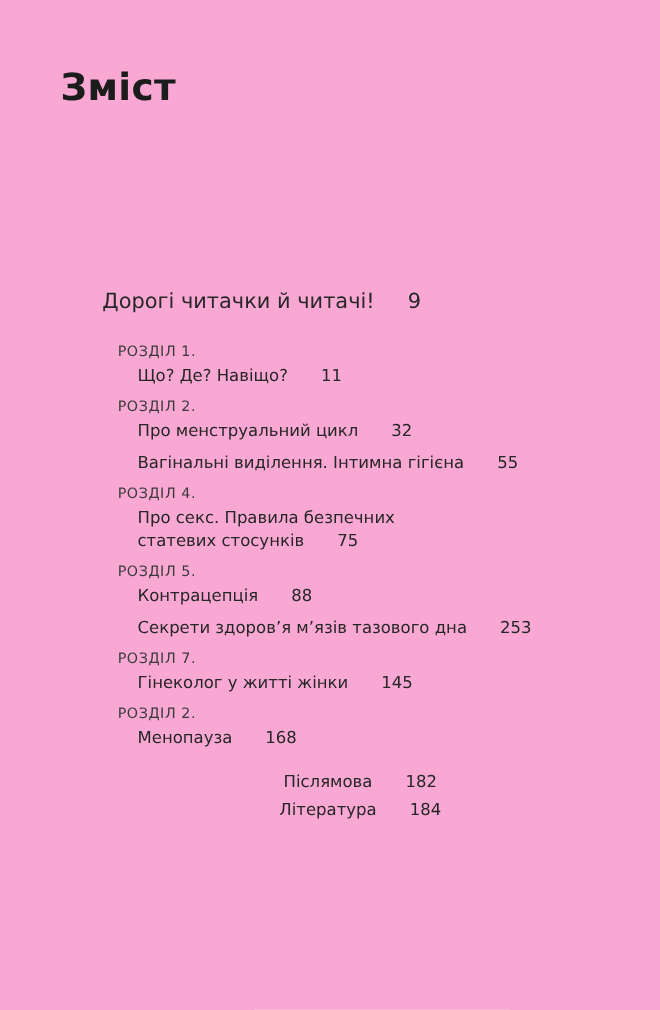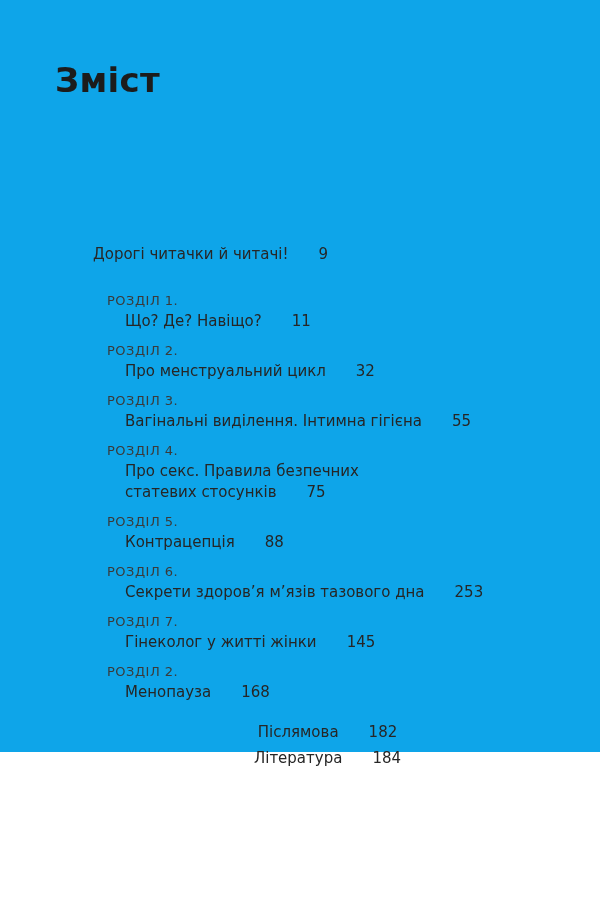--- a/index.html
+++ b/index.html
@@ -10,45 +10,46 @@
   body {
     width: 600px;
     height: 918px;
     font-family: "DejaVu Sans", sans-serif;
     color: #2e2e2e;
     overflow: hidden;
   }
   .page {
     position: relative;
     width: 600px;
-    height: 752px;
-    background: #0ea5e9;
+    height: 918px;
+    background: #f9a8d4;
   }
   .page-title {
     position: absolute;
     left: 55px;
     top: 60px;
     margin: 0;
     font-size: 34px;
     font-weight: 800;
     letter-spacing: 0.3px;
     color: #1c1c1c;
   }
   .toc {
     position: absolute;
     left: 75px;
     top: 244px;
     right: 38px;
   }
   .intro-row {
     padding-left: 18px;
-    font-size: 15px;
+    font-size: 19px;
     line-height: 21px;
     margin-bottom: 25px;
     color: #272727;
+    margin-top: 20px;
   }
   .chapter {
     margin-bottom: 8px;
     margin-left: 32px;
   }
   .chapter-label {
     font-size: 13px;
     letter-spacing: 0.5px;
     line-height: 21px;
     color: #3a3a3a;
@@ -96,21 +97,20 @@
     </div>
 
     <div class="chapter">
       <div class="chapter-label">РОЗДІЛ 2.</div>
       <div class="chapter-line">
         <span>Про менструальний цикл</span><span class="pg">32</span>
       </div>
     </div>
 
     <div class="chapter">
-      <div class="chapter-label">РОЗДІЛ 3.</div>
       <div class="chapter-line">
         <span>Вагінальні виділення. Інтимна гігієна</span><span class="pg">55</span>
       </div>
     </div>
 
     <div class="chapter">
       <div class="chapter-label">РОЗДІЛ 4.</div>
       <div class="chapter-line">
         <span>Про секс. Правила безпечних</span>
       </div>
@@ -120,21 +120,20 @@
     </div>
 
     <div class="chapter">
       <div class="chapter-label">РОЗДІЛ 5.</div>
       <div class="chapter-line">
         <span>Контрацепція</span><span class="pg">88</span>
       </div>
     </div>
 
     <div class="chapter">
-      <div class="chapter-label">РОЗДІЛ 6.</div>
       <div class="chapter-line">
         <span>Секрети здоров’я м’язів тазового дна</span><span class="pg">253</span>
       </div>
     </div>
 
     <div class="chapter">
       <div class="chapter-label">РОЗДІЛ 7.</div>
       <div class="chapter-line">
         <span>Гінеколог у житті жінки</span><span class="pg">145</span>
       </div>

